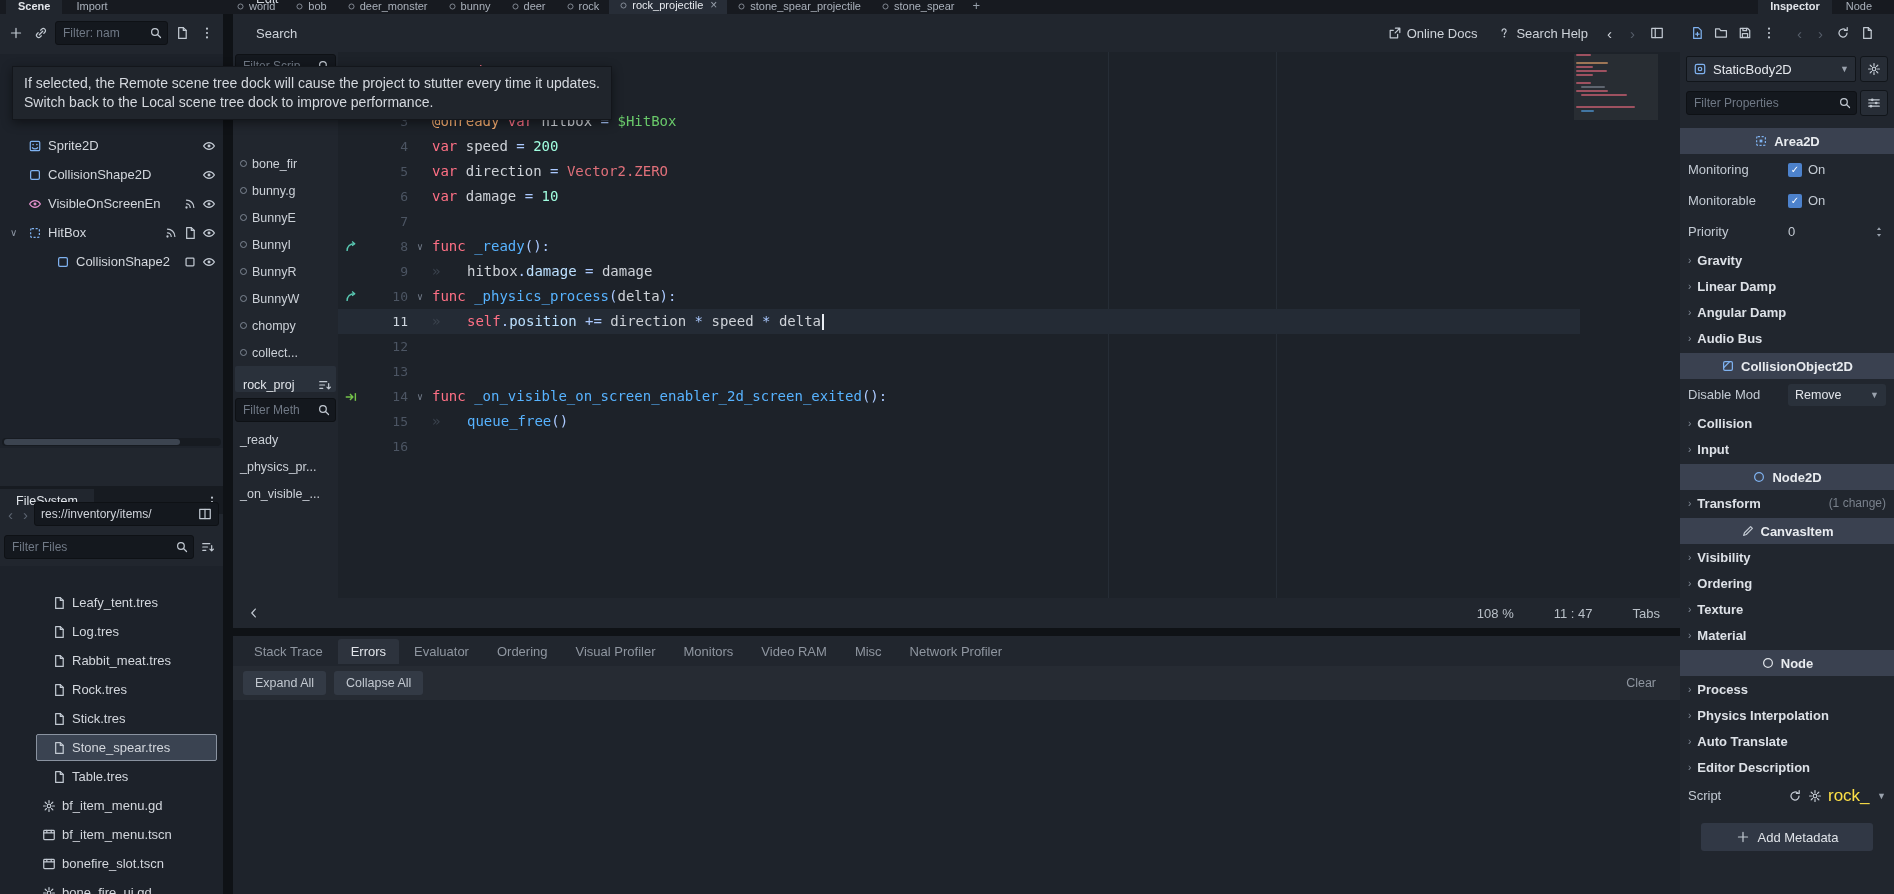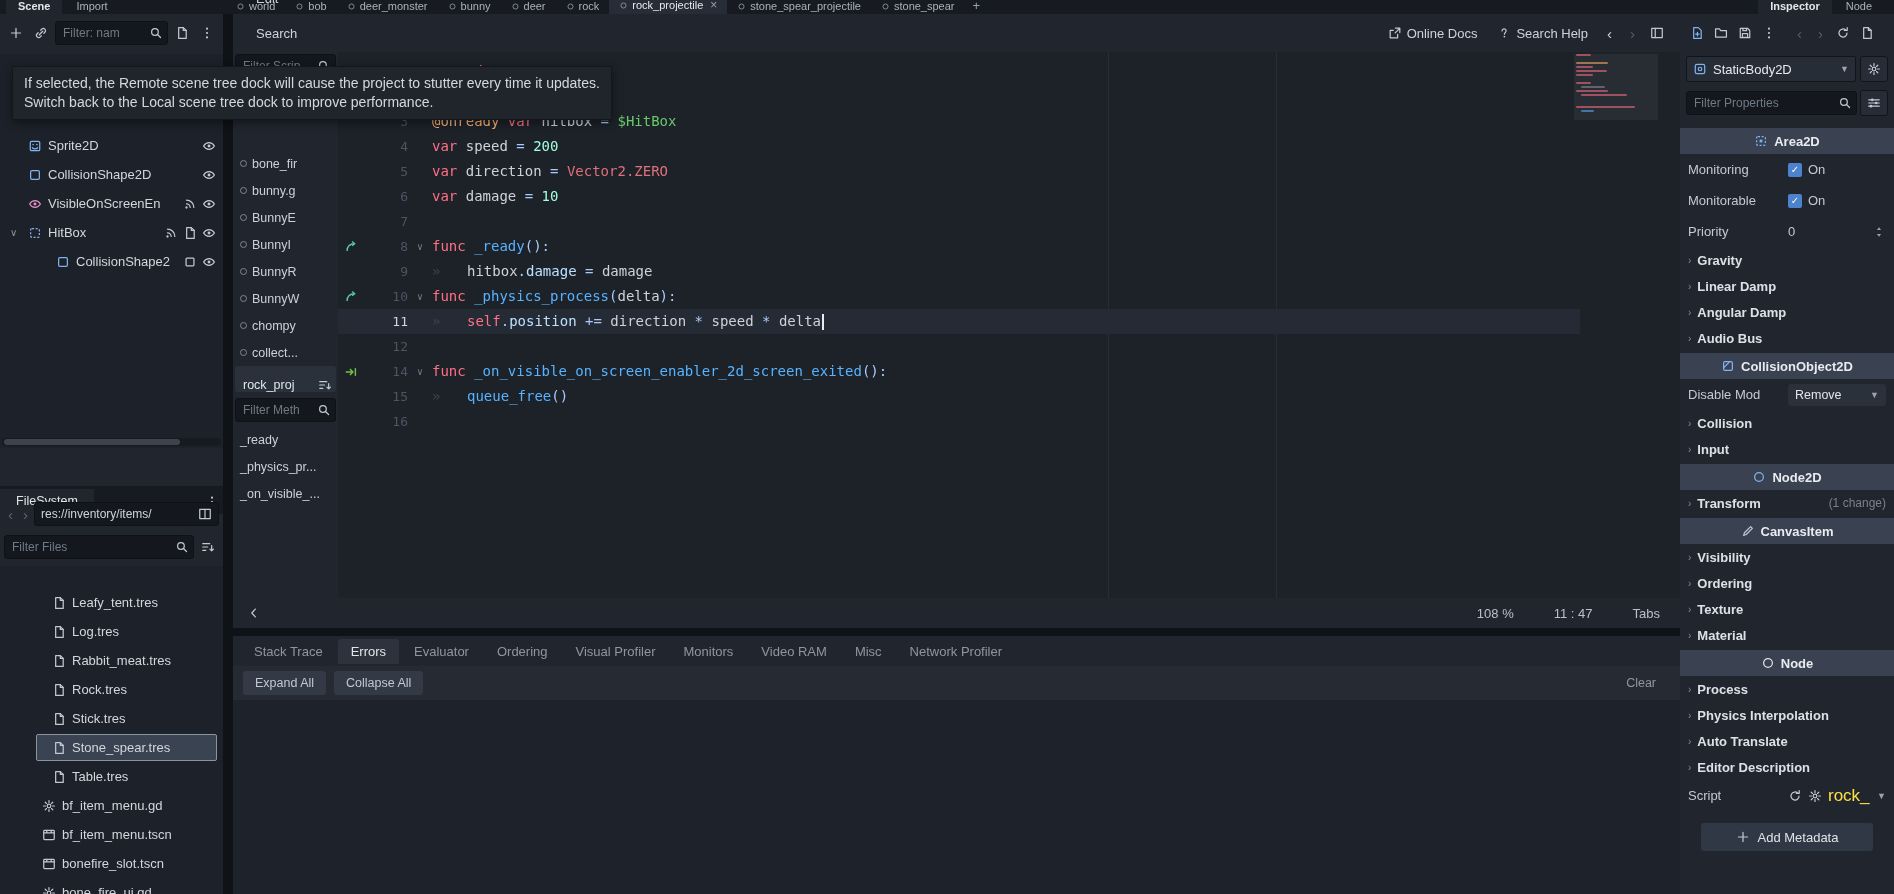--- a/index.html
+++ b/index.html
@@ -738,20 +738,26 @@
             <span class="g-fold"></span>
             <span class="g-code"><span class="tabmark">»</span><span class="tok kw">self</span><span class="tok sym">.</span><span class="tok mem">position </span><span class="tok sym">+= </span><span class="tok txt">direction </span><span class="tok sym">* </span><span class="tok txt">speed </span><span class="tok sym">* </span><span class="tok txt">delta</span><span class="caret"></span></span>
           </div>
           <div class="cl">
             <span class="g-conn"></span>
             <span class="g-num">12</span>
             <span class="g-fold"></span>
             <span class="g-code"></span>
           </div>
           <div class="cl">
+            <span class="g-conn"></span>
+            <span class="g-num">13</span>
+            <span class="g-fold"></span>
+            <span class="g-code"></span>
+          </div>
+          <div class="cl">
             <span class="g-conn">
               <span class="icon">
                 <svg viewBox="0 0 16 16">
                   <path d="M2 8h7.3M6.8 4.6L10.2 8l-3.4 3.4" stroke="#74c24a" stroke-width="1.6" fill="none" stroke-linejoin="round"></path>
                   <path d="M13 3.6v8.8" stroke="#74c24a" stroke-width="1.6"></path>
                 </svg>
               </span>
             </span>
             <span class="g-num">14</span>
             <span class="g-fold">

